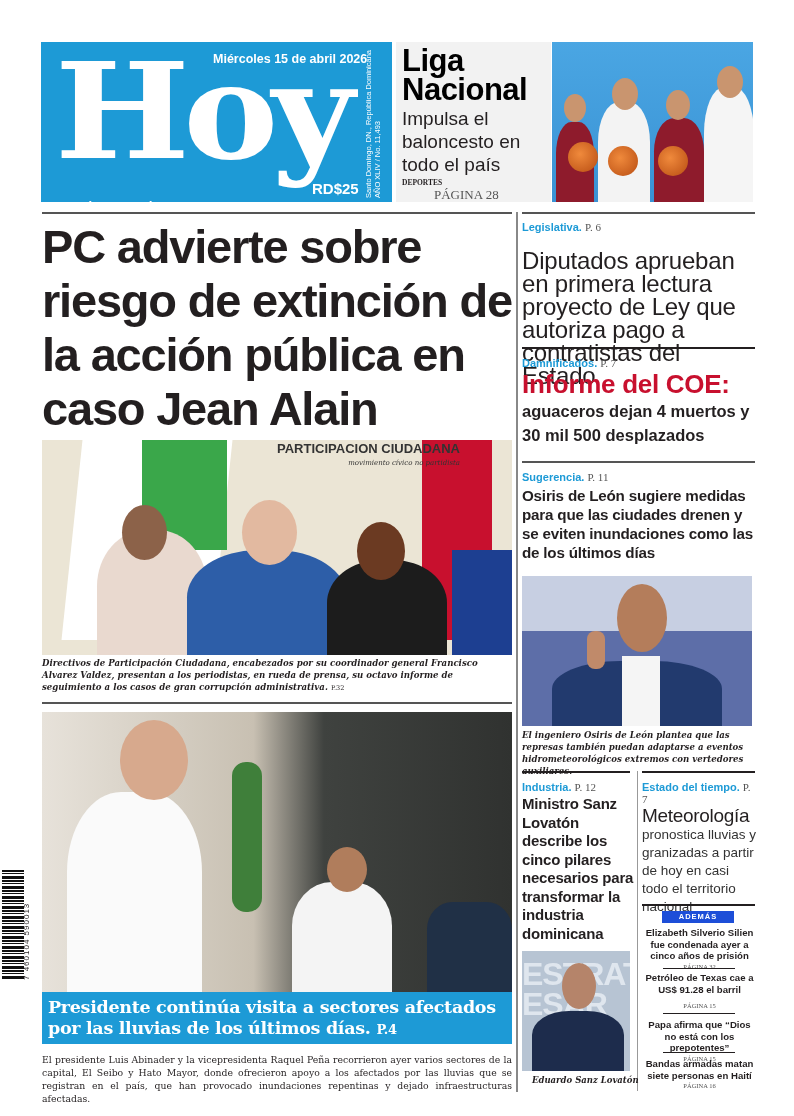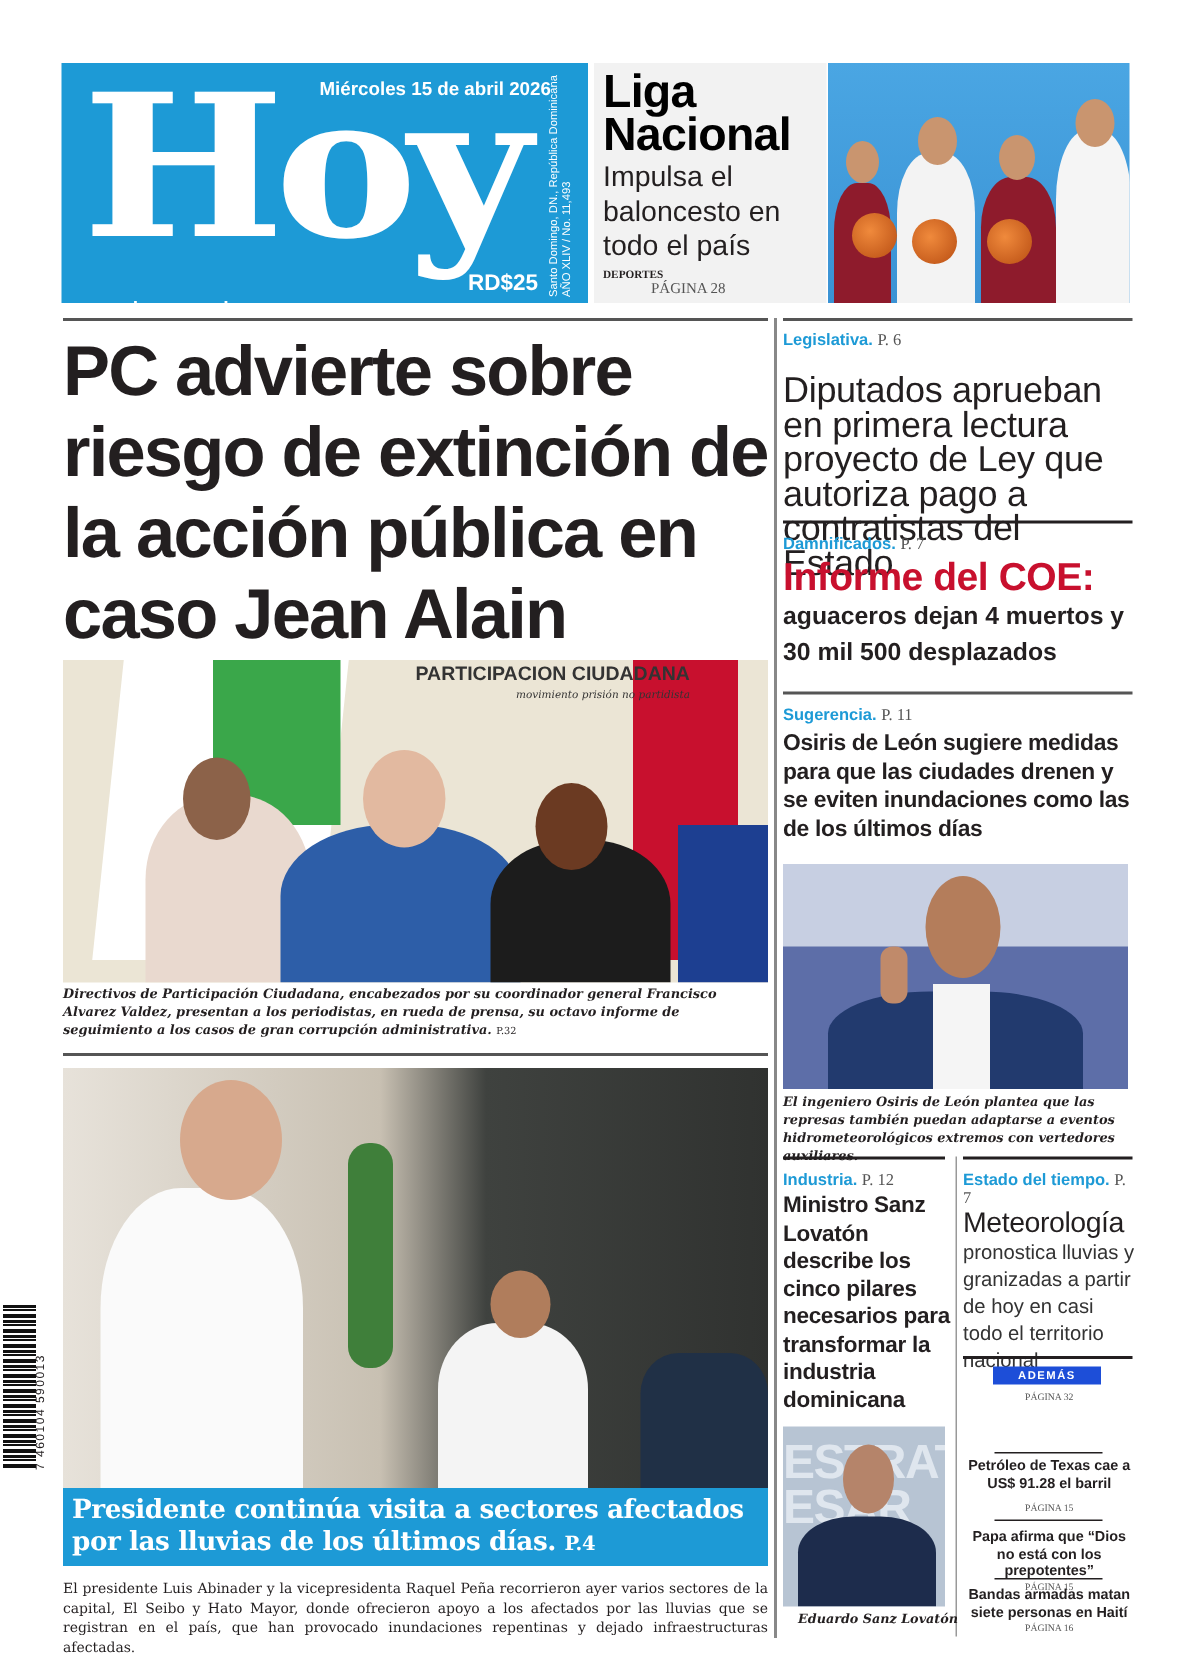--- a/index.html
+++ b/index.html
@@ -14,21 +14,21 @@
   .date { position: absolute; left: 172px; top: 10px; color: #fff; font-size: 12.5px; font-weight: bold; }
   .url { position: absolute; left: 14px; top: 156px; color: #fff; font-size: 13px; font-weight: bold; }
   .price { position: absolute; left: 271px; top: 138px; color: #fff; font-size: 15px; font-weight: bold; text-align: right; }
   .vert { position: absolute; left: 323px; top: 156px; transform: rotate(-90deg); transform-origin: left top; color: #fff; font-size: 7.5px; line-height: 9px; white-space: nowrap; width: 150px; }
 
   
   .promo { left: 396px; top: 42px; width: 155px; height: 160px; background: #f2f2f2; padding: 4px 6px; }
   .promo-title { color: #000000; font-weight: bold; font-size: 31px; line-height: 29px; letter-spacing: -0.5px; }
   .promo-sub { font-size: 19px; line-height: 23px; color: #231f20; margin-top: 3px; }
   .promo-sec { font-family: "Liberation Serif", serif; font-weight: bold; font-size: 7.5px; margin-top: 2px; }
-  .promo-page { font-family: "Liberation Serif", serif; font-size: 10px; color: #555; padding-left: 32px; }
+  .promo-page { font-family: "Liberation Serif", serif; font-size: 13px; color: #555; padding-left: 32px; }
   .promo-photo { left: 552px; top: 42px; width: 201px; height: 160px; background: linear-gradient(180deg, #4aa6e3 0%, #3a92d4 100%); overflow: hidden; }
   .person { position: absolute; bottom: 0; border-radius: 40% 40% 0 0; }
   .head { position: absolute; border-radius: 50%; background: #c9956f; }
   .ball { position: absolute; width: 30px; height: 30px; border-radius: 50%; background: radial-gradient(circle at 40% 40%, #f08a3c, #b84d12); }
 
   
   .hr { position: absolute; background: #555; }
 
   
   .headline { left: 42px; top: 220px; width: 470px; font-weight: bold; font-size: 47px; line-height: 54px; letter-spacing: -1.2px; color: #231f20; }
@@ -111,21 +111,21 @@
 
 <div class="abs headline">PC advierte sobre riesgo de extinción de la acción pública en caso Jean Alain</div>
 
 <div class="abs photo1">
   <div style="position:absolute;left:30px;top:0;width:150px;height:200px;background:#ffffff;transform:skewX(-6deg);"></div>
   <div style="position:absolute;left:100px;top:0;width:85px;height:110px;background:#3aa74a;"></div>
   <div style="position:absolute;left:380px;top:0;width:70px;height:200px;background:#c8102e;"></div>
   <div style="position:absolute;left:410px;top:110px;width:60px;height:105px;background:#1d3f91;"></div>
   <div style="position:absolute;left:235px;top:2px;font-weight:bold;font-size:13px;color:#333;line-height:14px;text-align:right;">
     <div>PARTICIPACION CIUDADANA</div>
-    <div style="font-family:'DejaVu Serif',serif;font-style:italic;font-size:7px;font-weight:normal;">movimiento prisión no partidista</div>
+    <div style="font-family:'DejaVu Serif',serif;font-style:italic;font-size:7px;font-weight:normal;">movimiento cívico no partidista</div>
   </div>
   <div style="position:absolute;left:55px;top:90px;width:110px;height:125px;background:#e9d9cf;border-radius:45% 45% 0 0;"></div>
   <div style="position:absolute;left:80px;top:65px;width:45px;height:55px;background:#8c6249;border-radius:50%;"></div>
   <div style="position:absolute;left:145px;top:110px;width:160px;height:105px;background:#2d5ea8;border-radius:45% 45% 0 0;"></div>
   <div style="position:absolute;left:200px;top:60px;width:55px;height:65px;background:#e2b9a0;border-radius:50%;"></div>
   <div style="position:absolute;left:285px;top:120px;width:120px;height:95px;background:#1c1c1c;border-radius:45% 45% 0 0;"></div>
   <div style="position:absolute;left:315px;top:82px;width:48px;height:58px;background:#6b3a22;border-radius:50%;"></div>
 </div>
 <div class="abs caption" style="left:42px;top:657px;width:470px;">
   <span>Directivos de Participación Ciudadana, encabezados por su coordinador general Francisco Alvarez Valdez, presentan a los periodistas, en rueda de prensa, su octavo informe de seguimiento a los casos de gran corrupción administrativa.</span>
@@ -191,20 +191,21 @@
 <div class="abs r-story5">
   <div class="kicker"><span>Estado del tiempo.</span> <span class="pg">P. 7</span></div>
   <div class="big">Meteorología</div>
   <div class="txt">pronostica lluvias y granizadas a partir de hoy en casi todo el territorio nacional</div>
 </div>
 <div class="hr" style="left:642px;top:904px;width:113px;height:1.5px;background:#231f20;"></div>
 
 <div class="abs ademas-label">ADEMÁS</div>
 
 <div class="brief" style="top:927px;">
+  <div class="t">Elizabeth Silverio Silien fue condenada ayer a cinco años de prisión</div>
   <div class="pg">PÁGINA 32</div>
 </div>
 <div class="hr" style="left:663px;top:968px;width:72px;height:1px;background:#231f20;"></div>
 <div class="brief" style="top:972px;">
   <div class="t">Petróleo de Texas cae a US$ 91.28 el barril</div>
   <div class="pg" style="margin-top:7px;">PÁGINA 15</div>
 </div>
 <div class="hr" style="left:663px;top:1013px;width:72px;height:1px;background:#231f20;"></div>
 <div class="brief" style="top:1019px;">
   <div class="t">Papa afirma que “Dios no está con los prepotentes”</div>

